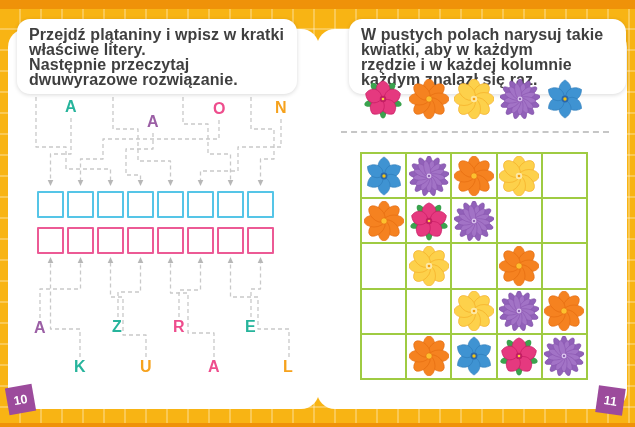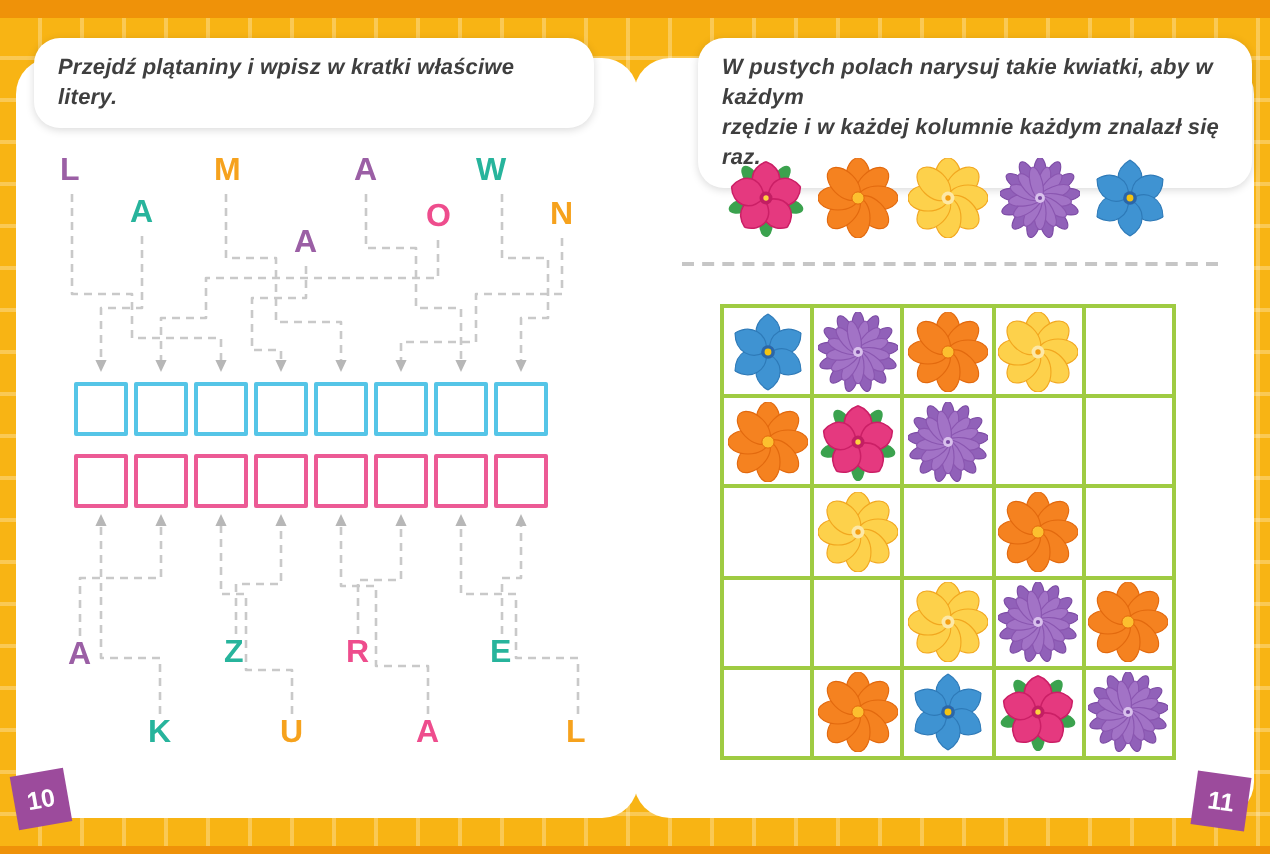--- a/index.html
+++ b/index.html
@@ -13,21 +13,21 @@
   }
   .band-top{position:absolute;left:0;top:0;width:100%;height:9px;background:#ef9209;}
   .band-bottom{position:absolute;left:0;bottom:0;width:100%;height:4px;background:#ef9209;}
   .page{position:absolute;top:29px;height:380px;background:#ffffff;border-radius:18px;}
   .page-left{left:8px;width:311px;}
   .page-right{left:317px;width:310px;}
   .instr{
     position:absolute;top:19px;background:#fff;border-radius:13px;
     box-shadow:0 1px 4px rgba(0,0,0,.15);
     padding:8px 12px 7px 12px;color:#3f3f3f;font-weight:700;
-    font-size:11px;line-height:15px;letter-spacing:.1px;font-style:italic;
+    font-size:16px;line-height:15px;letter-spacing:.1px;
   }
   .instr-left{left:17px;width:256px;}
   .instr-right{left:349px;width:253px;}
   .maze-letter{position:absolute;font-size:16px;font-weight:700;line-height:16px;}
   .answer-row{position:absolute;left:37px;display:flex;gap:3px;}
   .answer-box{width:27px;height:27px;box-sizing:border-box;border:2px solid;background:#fff;border-radius:1px;}
   #tangle-svg{position:absolute;left:8px;top:29px;}
   .flower-row{position:absolute;left:363px;top:80px;width:222px;height:42px;display:flex;justify-content:space-between;align-items:center;}
   .dashed-sep{position:absolute;left:341px;top:131px;width:268px;height:0;border-top:2px dashed #c6c6c6;}
   .flower-grid{
@@ -127,20 +127,21 @@
       <span class="maze-letter" style="left: 173px; top: 319px; color: rgb(238, 77, 141);">R</span>
       <span class="maze-letter" style="left: 245px; top: 319px; color: rgb(39, 180, 156);">E</span>
       <span class="maze-letter" style="left: 74px; top: 359px; color: rgb(39, 180, 156);">K</span>
       <span class="maze-letter" style="left: 140px; top: 359px; color: rgb(246, 162, 29);">U</span>
       <span class="maze-letter" style="left: 208px; top: 359px; color: rgb(238, 77, 141);">A</span>
       <span class="maze-letter" style="left: 283px; top: 359px; color: rgb(246, 162, 29);">L</span>
     </div>
 
   <div class="instr instr-left">
     <span>Przejdź plątaniny i wpisz w kratki właściwe litery.</span><br>
+    <span>Następnie przeczytaj dwuwyrazowe rozwiązanie.</span>
   </div>
 
   <div class="instr instr-right">
     <span>W pustych polach narysuj takie kwiatki, aby w każdym</span><br>
     <span>rzędzie i w każdej kolumnie każdym znalazł się raz.</span>
   </div>
 
   <div class="flower-row" id="flower-row">
       <div><svg width="40" height="40" viewBox="-21 -21 42 42">
           <ellipse cx="0" cy="-13.5" rx="3.6" ry="7" fill="#3ba24e" transform="rotate(36)"></ellipse>

